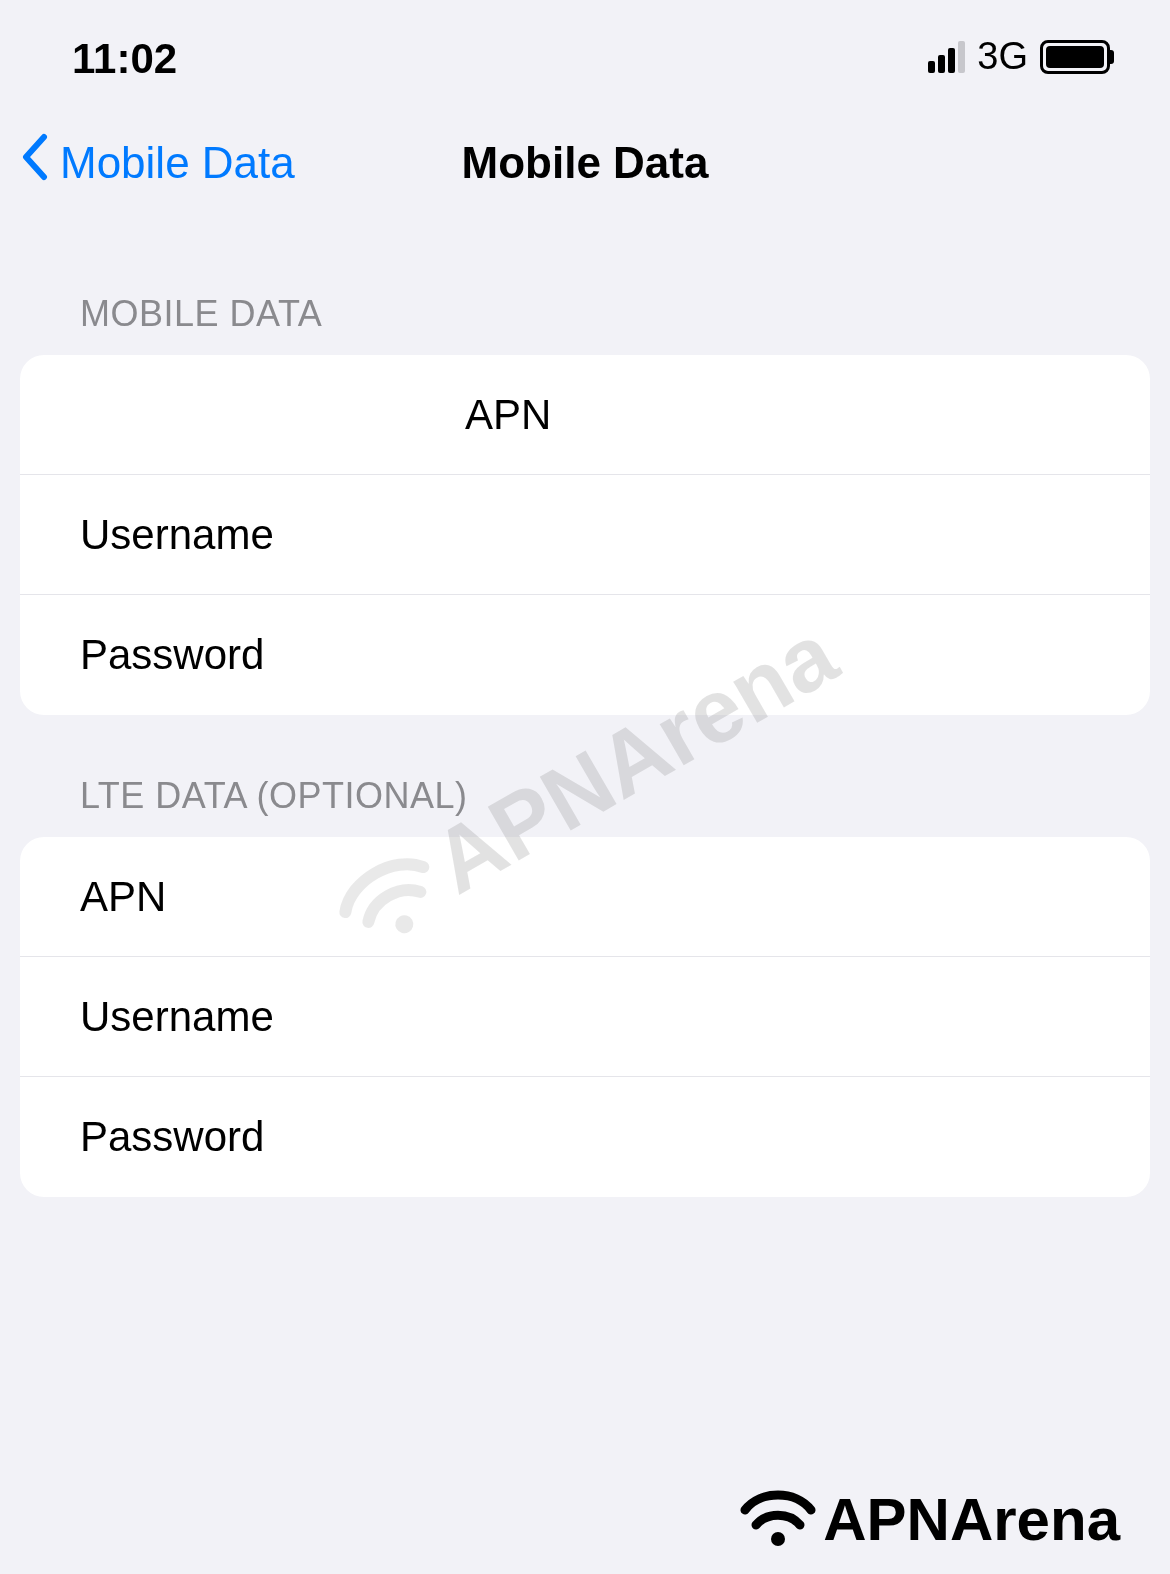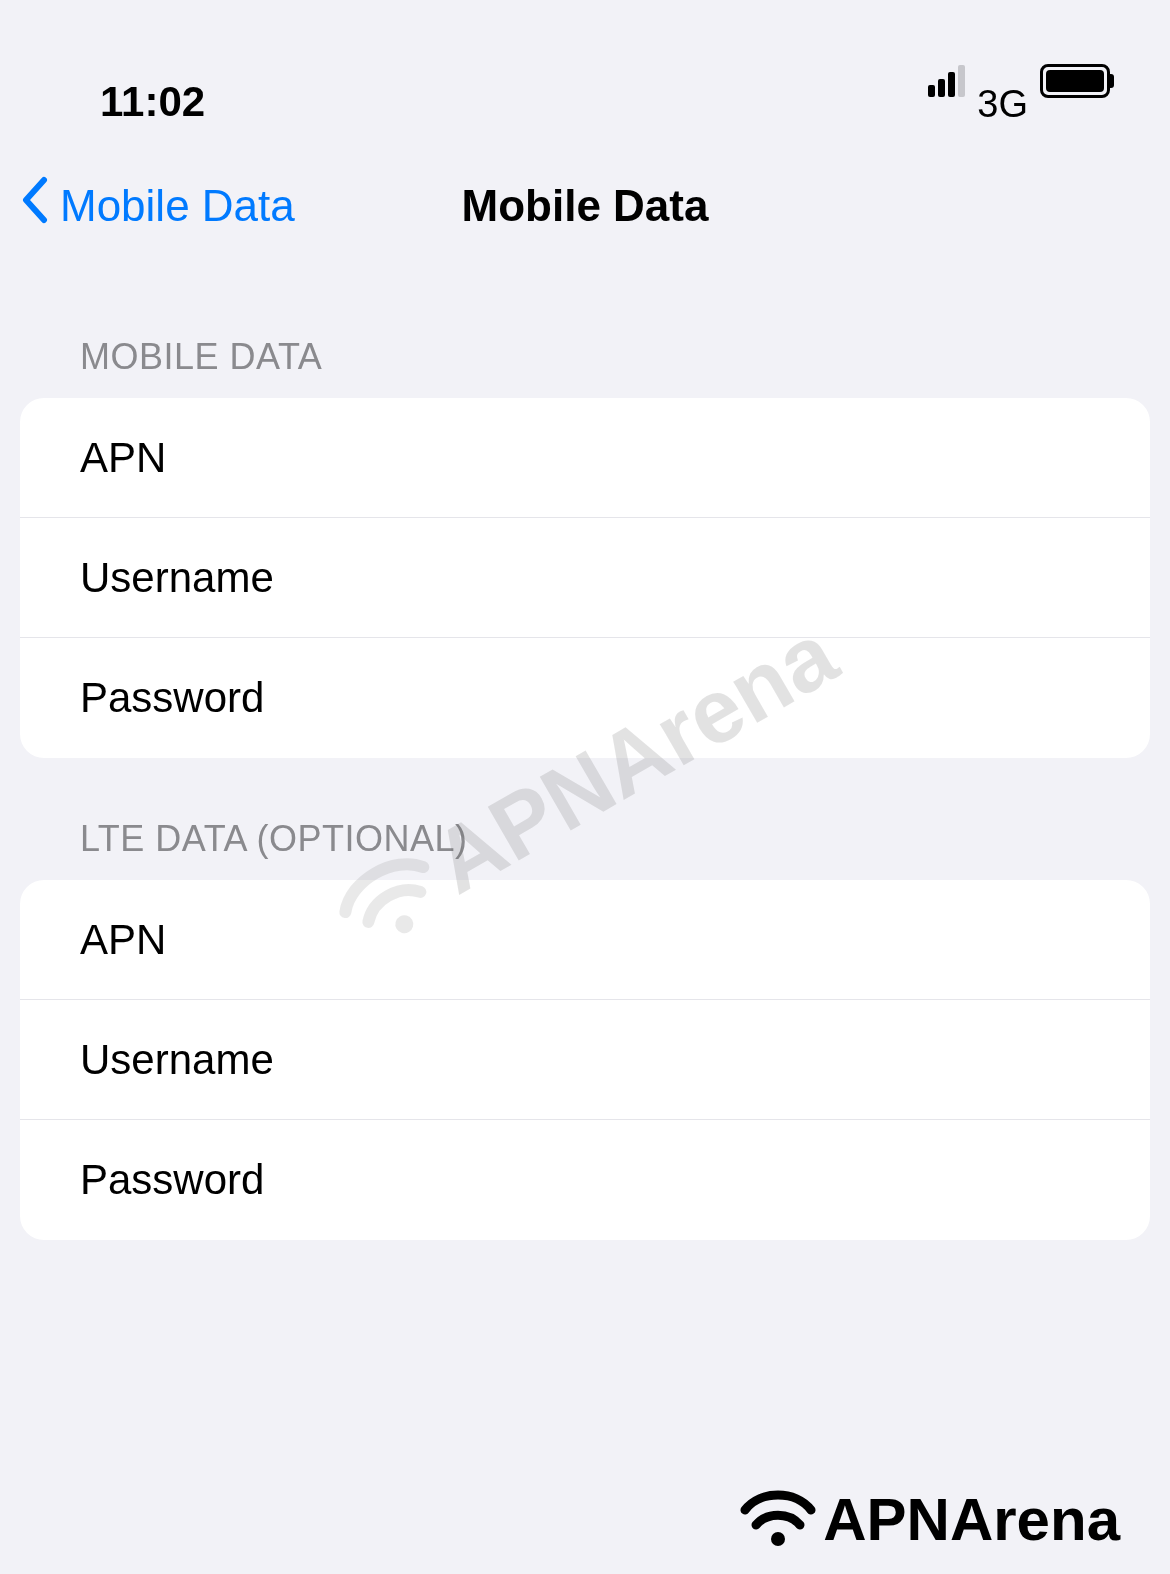--- a/index.html
+++ b/index.html
@@ -11,22 +11,22 @@
     body {
       width: 1170px;
       height: 1574px;
       background: #f2f2f7;
       position: relative;
       overflow: hidden;
     }
     .status-bar {
       display: flex;
       justify-content: space-between;
-      align-items: flex-end;
-      padding: 35px 60px 20px 100px;
+      align-items: flex-start;
+      padding: 35px 60px 20px 72px;
     }
     .status-time {
       font-size: 42px;
       font-weight: 600;
       color: #000;
     }
     .status-right {
       display: flex;
       align-items: center;
       gap: 12px;
@@ -42,21 +42,20 @@
       border-radius: 2px;
     }
     .bar1 { height: 12px; }
     .bar2 { height: 18px; }
     .bar3 { height: 25px; }
     .bar4 { height: 32px; background: #c7c7cc; }
     .network-type {
       font-size: 38px;
       font-weight: 400;
       color: #000;
-      margin-top: 48px;
     }
     .battery {
       width: 70px;
       height: 34px;
       border: 3px solid #000;
       border-radius: 8px;
       position: relative;
       padding: 3px;
     }
     .battery::after {
@@ -113,20 +112,21 @@
       margin: 0 20px;
       border-radius: 24px;
       overflow: hidden;
     }
     .settings-row {
       display: flex;
       align-items: center;
       padding: 35px 60px;
       border-bottom: 1px solid #e5e5ea;
       min-height: 120px;
+      justify-content: center;
     }
     .settings-row:last-child {
       border-bottom: none;
     }
     .row-label {
       font-size: 42px;
       color: #000;
       width: 240px;
       flex-shrink: 0;
     }

